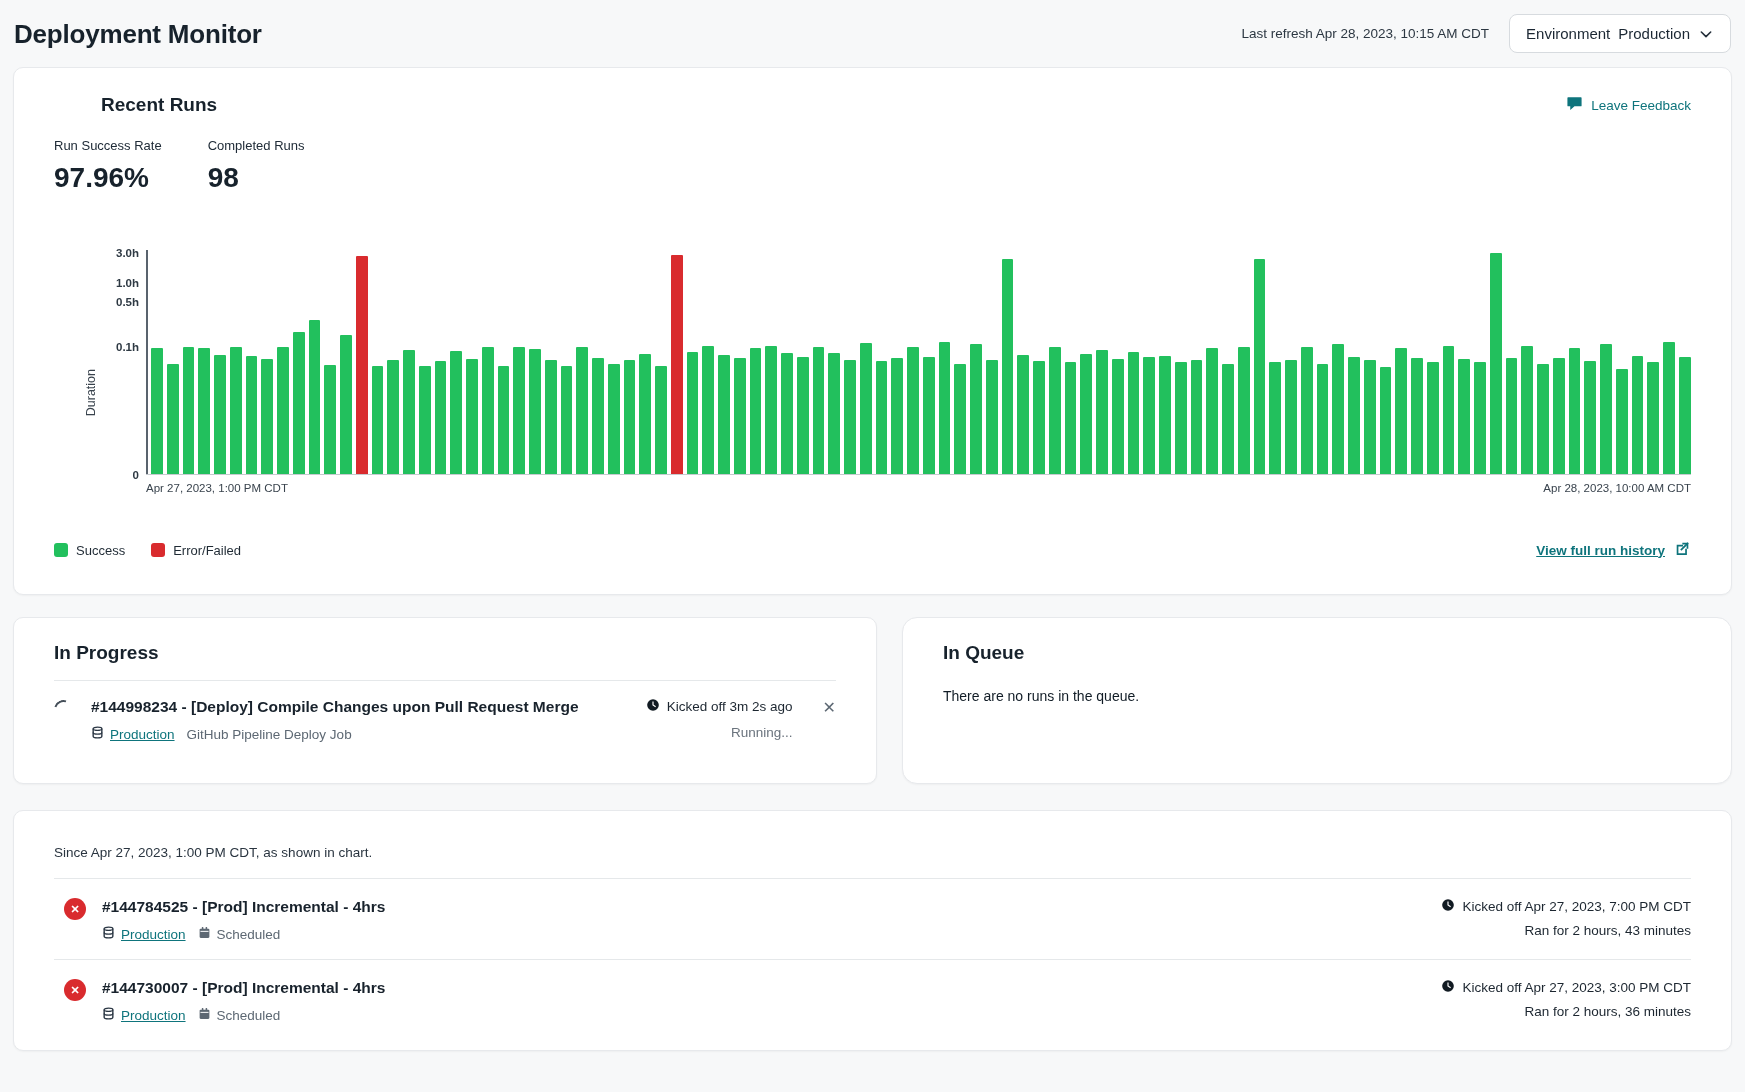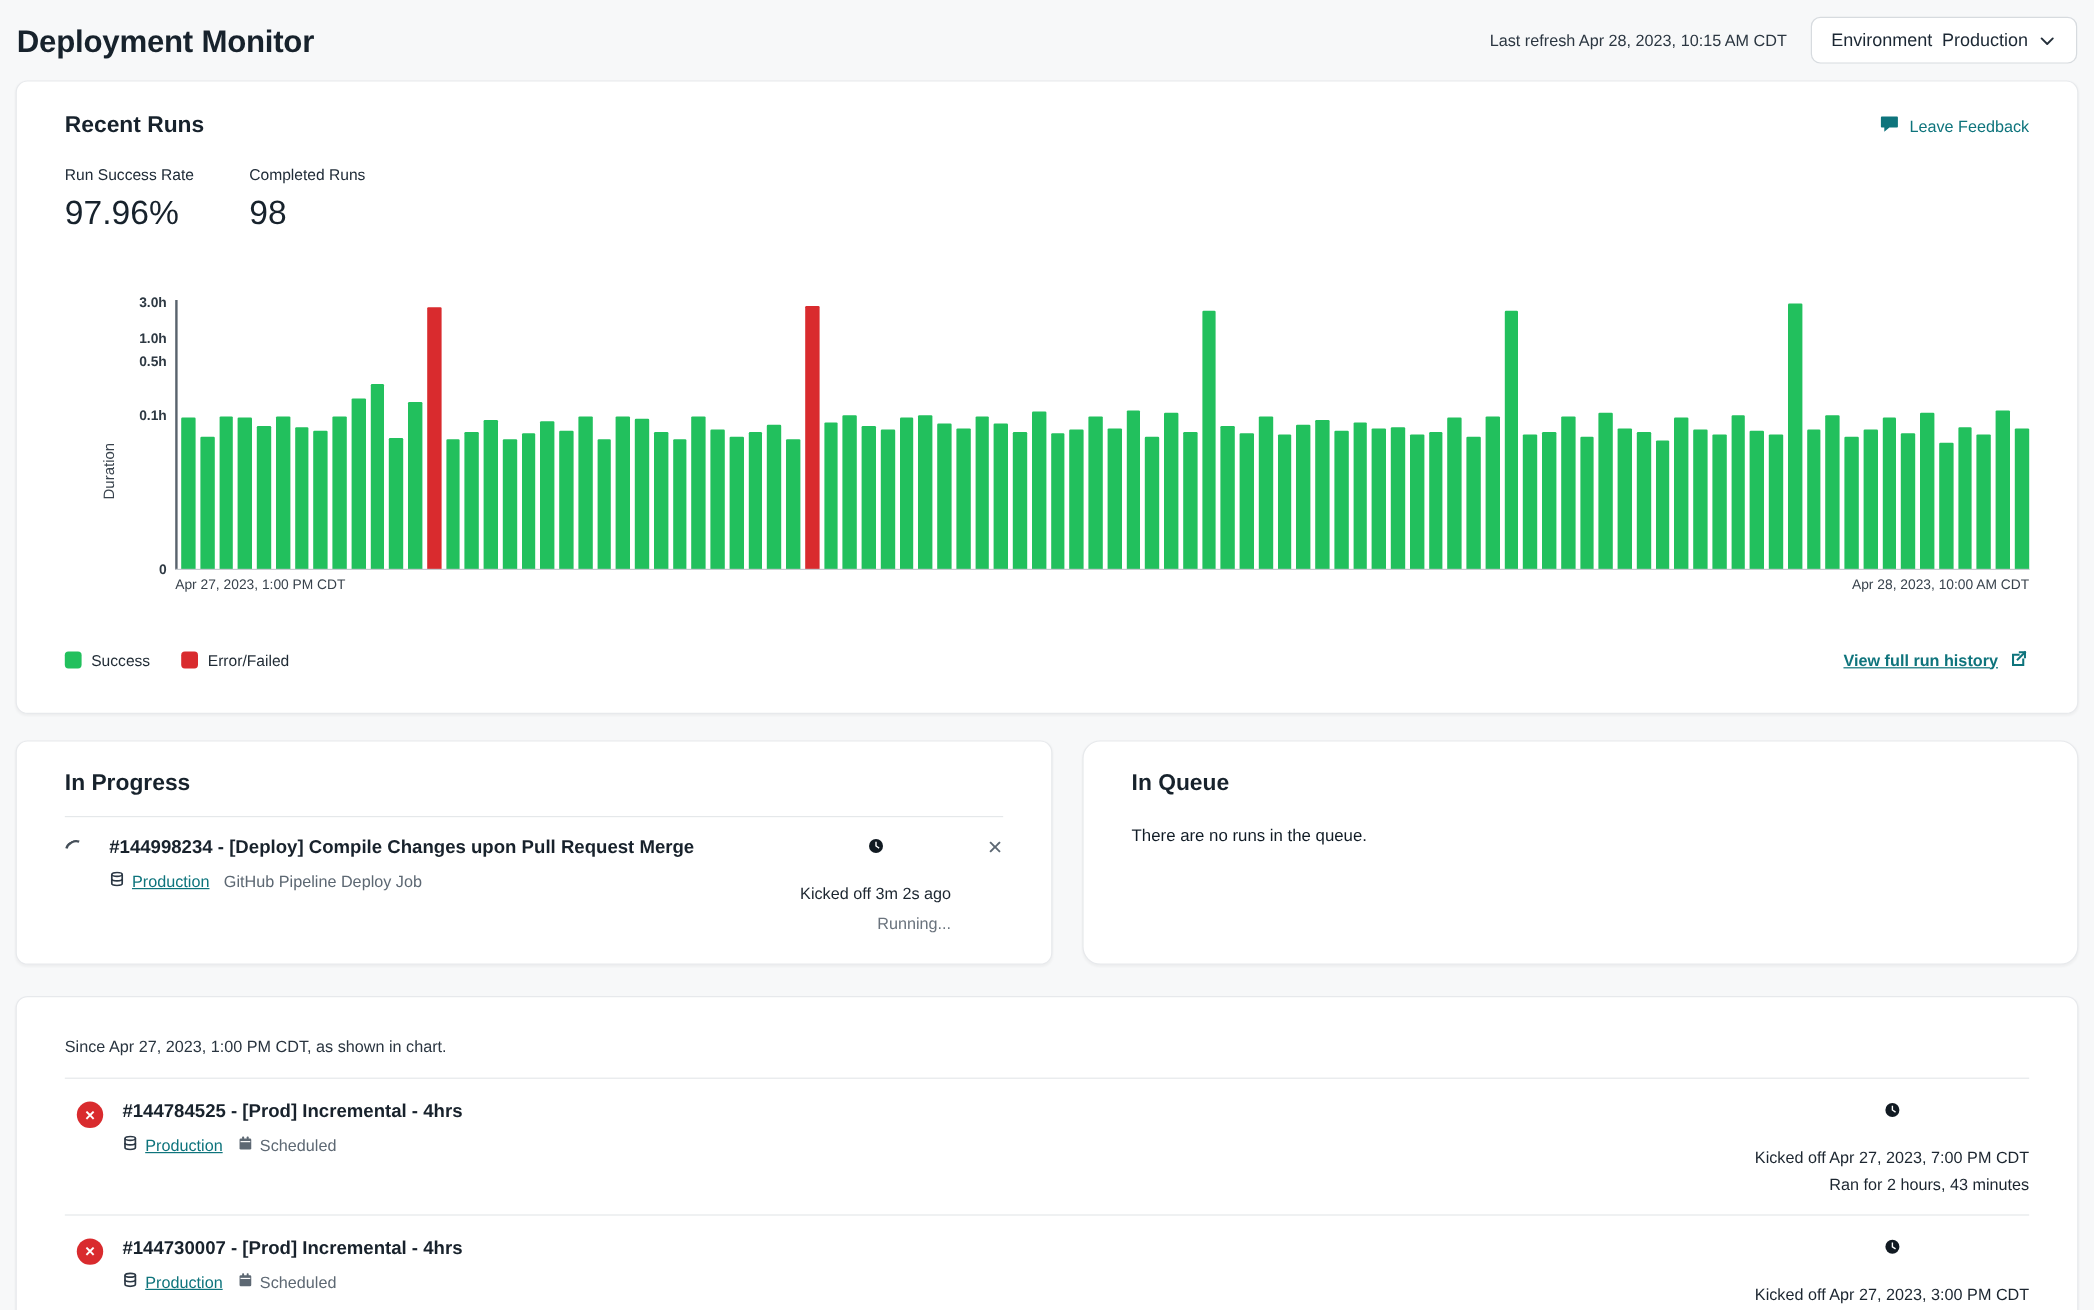--- a/index.html
+++ b/index.html
@@ -18,25 +18,25 @@
   .env-btn { display:flex; align-items:center; gap:8px; background:#fff; border:1px solid #d7dbdf; border-radius:8px; padding:10px 16px; font-size:15px; color:#1b2733; cursor:pointer; }
   .env-btn .chev { display:flex; }
 
   
   .card { background:#fff; border:1px solid #e7e9ec; border-radius:10px; box-shadow:0 1px 2px rgba(16,24,32,.04); }
   .card-title { font-size:19px; font-weight:700; margin:0; color:#17222c; }
   .divider { height:1px; background:#e5e8ea; }
 
   
   .recent { margin:4px 13px 0 13px; padding:26px 40px 34px 40px; }
-  .card-head { display:flex; justify-content:space-between; align-items:center; }
+  .card-head { display:flex; justify-content:space-between; align-items:center;margin-left:47px; }
   .feedback { display:flex; gap:8px; align-items:center; color:#0e747c; font-size:13.5px; cursor:pointer; }
   .metrics { display:flex; gap:46px; margin-top:22px; }
   .metric-label { font-size:13px; font-weight:400; color:#202c38; }
-  .metric-value { font-size:28px; font-weight:400; margin-top:9px; color:#17222c; }
+  .metric-value { font-size:28px; font-weight:700; margin-top:9px; color:#17222c; }
 
   .chart { position:relative; margin-top:56px; padding-left:92px; }
   .ylab { position:absolute; left:30px; bottom:78px; writing-mode:vertical-rl; transform:rotate(180deg); font-size:12.5px; color:#39434d; }
   .plot { position:relative; height:225px; border-left:2px solid #59636d; }
   .bars { display:flex; align-items:flex-end; gap:4px; height:100%; padding-left:3px; }
   .bar { flex:1 1 0; min-width:0; border-radius:1px 1px 0 0; }
   .baseline { position:absolute; left:-2px; right:0; bottom:0; height:1px; background:#c6cacf; }
   .ytick { position:absolute; right:calc(100% + 9px); transform:translateY(50%); font-size:11.5px; font-weight:600; color:#2e3943; white-space:nowrap; }
   .yt-30 { bottom:222px; } .yt-10 { bottom:192px; } .yt-05 { bottom:173px; } .yt-01 { bottom:128px; } .yt-0 { bottom:0; }
   .xlabels { display:flex; justify-content:space-between; margin-top:7px; font-size:11.5px; color:#39434d; }
@@ -53,21 +53,21 @@
   .queue-card { flex:1; min-height:167px; padding:24px 40px;border-radius:15px; }
   .progress-card .divider { margin-top:16px; }
   .run-row { display:flex; margin-top:17px; gap:18px; align-items:flex-start; }
   .spinner { width:19px; height:19px; border-radius:50%; border:2.5px solid transparent; border-top-color:#454f59; transform:rotate(-28deg); margin-top:2px; flex:none; }
   .run-main { flex:1; }
   .run-title { font-size:15.5px; font-weight:700; color:#18222c; }
   .run-sub { display:flex; align-items:center; gap:12px; margin-top:10px; font-size:13.5px; color:#5d6873; }
   .env-link { color:#0e747c; text-decoration:underline; display:flex; gap:6px; align-items:center; cursor:pointer; }
   .iconline { display:flex; gap:6px; align-items:center; }
   .run-right { text-align:right; display:flex; flex-direction:column; gap:10px; font-size:13.5px; color:#1c2630; }
-  .kicked { display:flex; align-items:center; gap:22px; justify-content:flex-end;flex-direction:column; }
+  .kicked { display:flex; align-items:center; gap:7px; justify-content:flex-end; }
   .status-running { color:#6a737d; }
   .close-x { color:#5d6873; font-size:16px; line-height:19px; margin-left:12px; cursor:pointer; flex:none; }
   .queue-empty { margin-top:24px; font-size:14px; color:#111c26; }
 
   
   .failed-card { margin:26px 13px 14px 13px; padding:24px 40px 10px 40px; }
   .subtitle { margin-top:10px; font-size:13.5px; color:#2a3540; }
   .failed-card .head-divider { margin-top:18px; }
   .frun { display:flex; gap:16px; padding:19px 0 17px 10px; align-items:flex-start; }
   .badge-failed { width:22px; height:22px; border-radius:50%; background:#d92b2e; color:#fff; display:flex; align-items:center; justify-content:center; font-size:11px; font-weight:700; flex:none; margin-top:0; }

